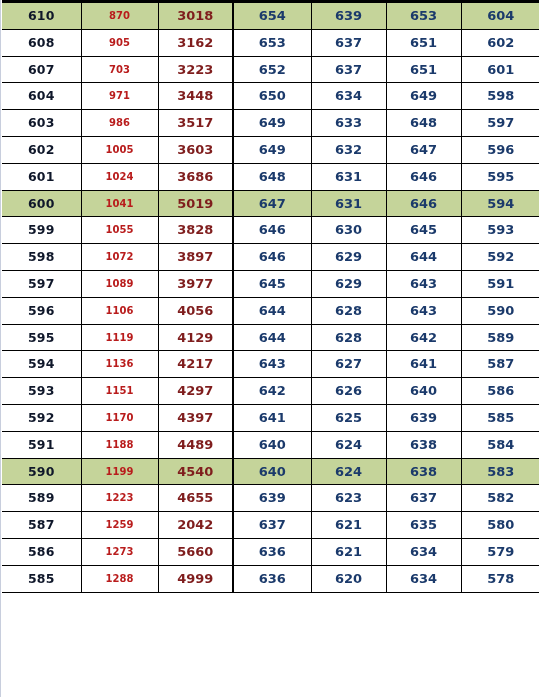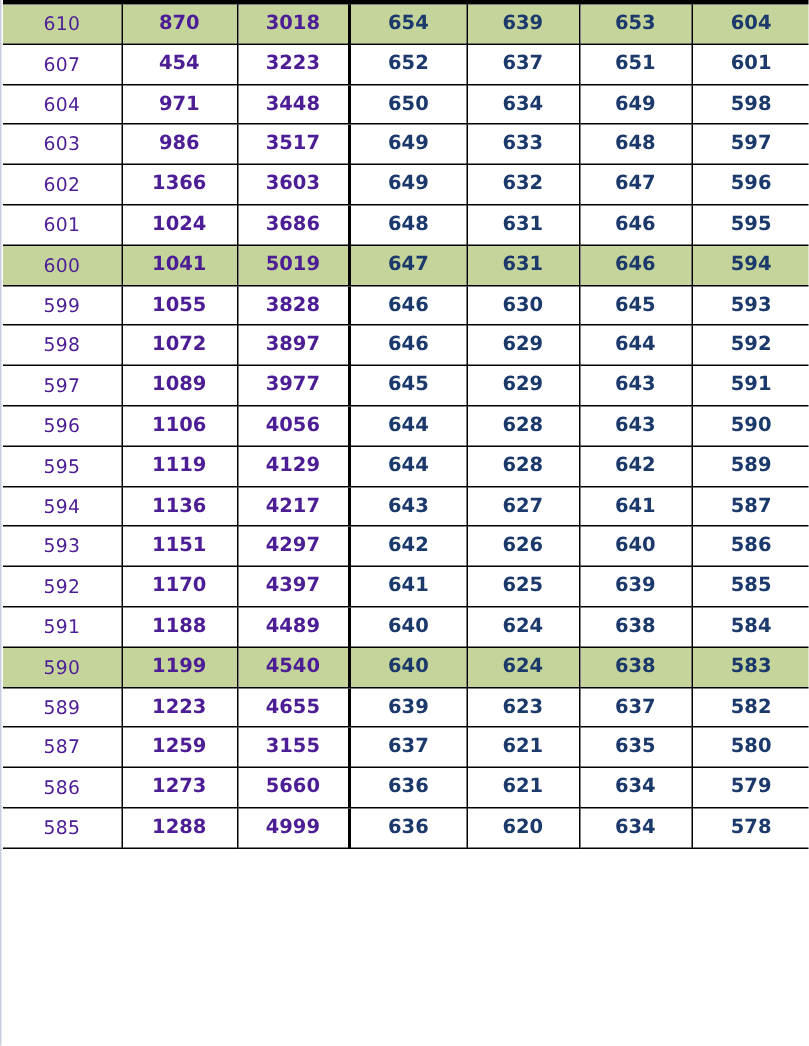--- a/index.html
+++ b/index.html
@@ -49,36 +49,36 @@
     text-align: center;
     vertical-align: middle;
     padding: 0;
     height: 25.8px;
     line-height: 25.8px;
     white-space: nowrap;
     overflow: hidden;
   }
 
   table.data-grid td.col-idx {
-    color: #4c1d95;
-    font-weight: normal;
+    color: #0f172a;
+    font-weight: bold;
     font-size: 12.5px;
     font-family: "DejaVu Sans", sans-serif;
     letter-spacing: 0.2px;
   }
 
   table.data-grid td.col-teal {
-    color: #4c1d95;
+    color: #b91c1c;
     font-weight: bold;
-    font-size: 13px;
+    font-size: 10px;
     font-family: "DejaVu Sans", sans-serif;
   }
 
   table.data-grid td.col-red {
-    color: #4c1d95;
+    color: #7f1d1d;
     font-weight: bold;
     font-size: 13px;
     font-family: "DejaVu Sans", sans-serif;
     border-right: 2px solid #000000;
   }
 
   table.data-grid td.col-navy {
     color: #1b3a6b;
     font-weight: bold;
     font-size: 13px;
@@ -115,22 +115,31 @@
         <tr class="row row-highlight">
           <td class="col-idx">610</td>
           <td class="col-teal">870</td>
           <td class="col-red">3018</td>
           <td class="col-navy">654</td>
           <td class="col-navy">639</td>
           <td class="col-navy">653</td>
           <td class="col-navy col-last">604</td>
         </tr>
         <tr class="row row-normal">
+          <td class="col-idx">608</td>
+          <td class="col-teal">905</td>
+          <td class="col-red">3162</td>
+          <td class="col-navy">653</td>
+          <td class="col-navy">637</td>
+          <td class="col-navy">651</td>
+          <td class="col-navy col-last">602</td>
+        </tr>
+        <tr class="row row-normal">
           <td class="col-idx">607</td>
-          <td class="col-teal">454</td>
+          <td class="col-teal">703</td>
           <td class="col-red">3223</td>
           <td class="col-navy">652</td>
           <td class="col-navy">637</td>
           <td class="col-navy">651</td>
           <td class="col-navy col-last">601</td>
         </tr>
         <tr class="row row-normal">
           <td class="col-idx">604</td>
           <td class="col-teal">971</td>
           <td class="col-red">3448</td>
@@ -143,21 +152,21 @@
           <td class="col-idx">603</td>
           <td class="col-teal">986</td>
           <td class="col-red">3517</td>
           <td class="col-navy">649</td>
           <td class="col-navy">633</td>
           <td class="col-navy">648</td>
           <td class="col-navy col-last">597</td>
         </tr>
         <tr class="row row-normal">
           <td class="col-idx">602</td>
-          <td class="col-teal">1366</td>
+          <td class="col-teal">1005</td>
           <td class="col-red">3603</td>
           <td class="col-navy">649</td>
           <td class="col-navy">632</td>
           <td class="col-navy">647</td>
           <td class="col-navy col-last">596</td>
         </tr>
         <tr class="row row-normal">
           <td class="col-idx">601</td>
           <td class="col-teal">1024</td>
           <td class="col-red">3686</td>
@@ -270,21 +279,21 @@
           <td class="col-teal">1223</td>
           <td class="col-red">4655</td>
           <td class="col-navy">639</td>
           <td class="col-navy">623</td>
           <td class="col-navy">637</td>
           <td class="col-navy col-last">582</td>
         </tr>
         <tr class="row row-normal">
           <td class="col-idx">587</td>
           <td class="col-teal">1259</td>
-          <td class="col-red">3155</td>
+          <td class="col-red">2042</td>
           <td class="col-navy">637</td>
           <td class="col-navy">621</td>
           <td class="col-navy">635</td>
           <td class="col-navy col-last">580</td>
         </tr>
         <tr class="row row-normal">
           <td class="col-idx">586</td>
           <td class="col-teal">1273</td>
           <td class="col-red">5660</td>
           <td class="col-navy">636</td>

